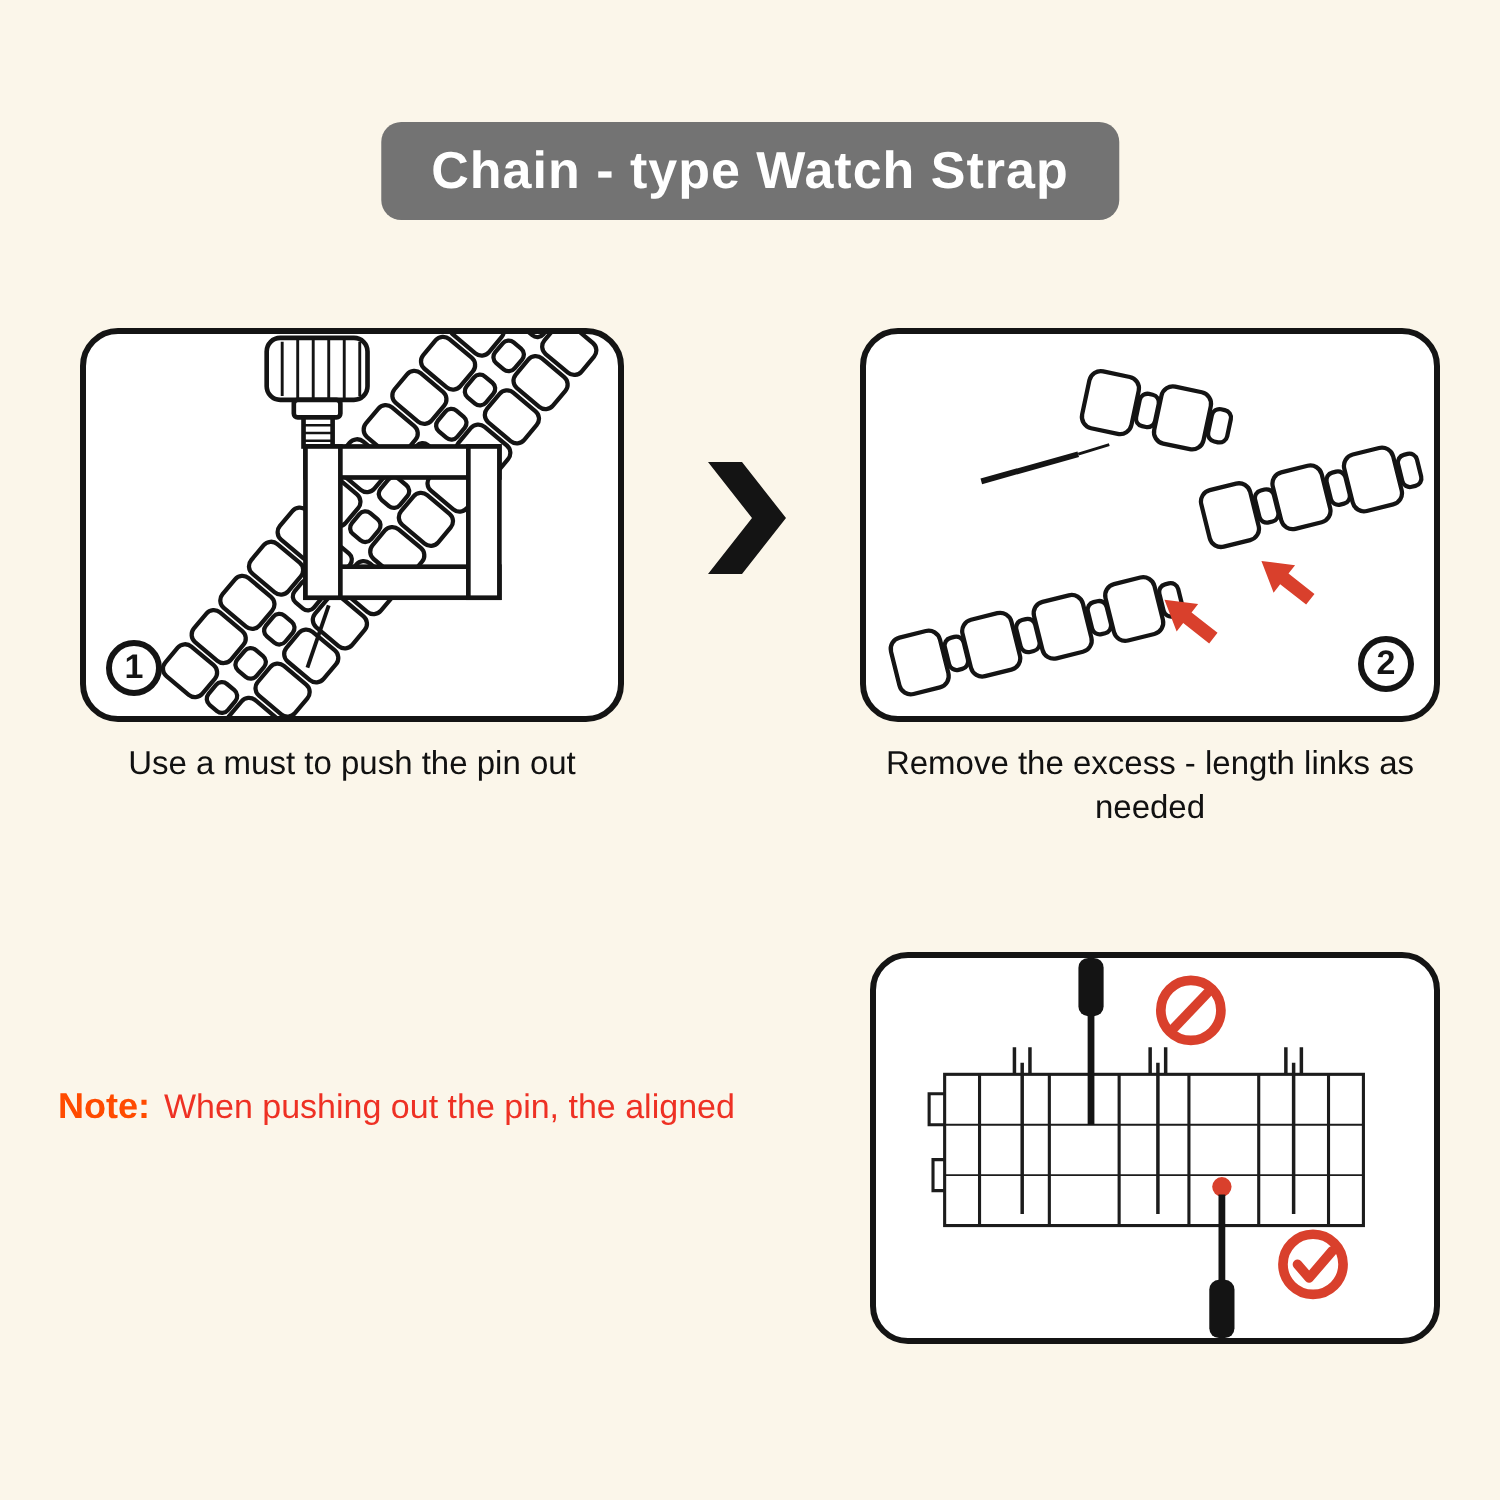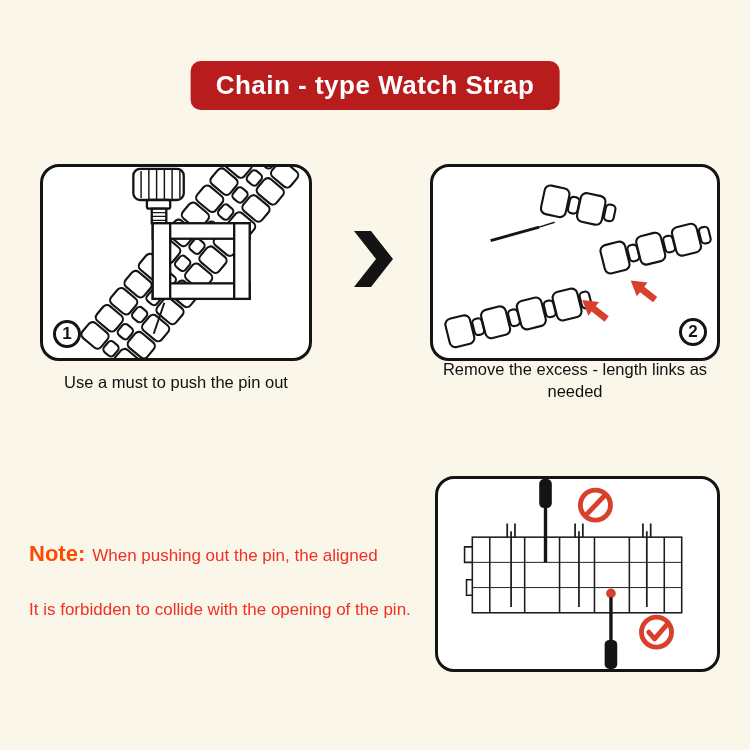--- a/index.html
+++ b/index.html
@@ -5,21 +5,21 @@
   * { margin:0; padding:0; box-sizing:border-box; }
   html,body { width:750px; height:750px; }
   body {
     position:relative;
     background:#FBF6EA;
     font-family:"Liberation Sans", sans-serif;
     overflow:hidden;
   }
   .banner {
     position:absolute; top:61px; left:50%; transform:translateX(-50%);
-    background:#b91c1c; color:#FFFFFF;
+    background:#737373; color:#FFFFFF;
     font-size:26px; font-weight:bold; letter-spacing:0.5px;
     padding:9px 25px; border-radius:10px; white-space:nowrap;
   }
   .panel {
     position:absolute; background:#FFFFFF;
     border:3px solid #141414; border-radius:19px;
     overflow:hidden;
   }
   #panel1 { left:40px;  top:164px; width:272px; height:197px; }
   #panel2 { left:430px; top:164px; width:290px; height:197px; }
@@ -33,27 +33,27 @@
     font-size:17px; font-weight:bold; z-index:2;
   }
   #badge1 { left:10px;  bottom:10px; }
   #badge2 { right:10px; bottom:12px; }
   .chevron { position:absolute; left:351px; top:229px; }
   .caption {
     position:absolute; text-align:center;
     font-size:16.5px; line-height:1.35; color:#111111;
   }
   #caption1 { left:40px;  top:371px; width:272px; }
-  #caption2 { left:439px; top:358px; width:272px; }
+  #caption2 { left:439px; top:371px; width:272px; }
   .note {
     position:absolute; left:29px; top:540px; width:430px;
     font-size:17px; line-height:27px; color:#EE3124;
   }
   .note-label {
-    font-weight:bold; font-size:22px; color:#FF4B00; margin-right:7px;
+    font-weight:bold; font-size:18px; color:#FF4B00; margin-right:7px;
   }
 </style>
 </head>
 <body>
 
 <div>
 
   <div class="banner">Chain - type Watch Strap</div>
 
   <div class="panel" id="panel1">
@@ -137,21 +137,20 @@
     </svg>
     <div class="step-badge" id="badge2">2</div>
   </div>
 
   <div class="caption" id="caption1">Use a must to push the pin out</div>
   <div class="caption" id="caption2">Remove the excess - length links as needed</div>
 
   <div class="note">
     <span class="note-label">Note:</span><span>When pushing out the pin, the aligned</span><br>
     <br>
-    <span>It is forbidden to collide with the opening of the pin.</span>
   </div>
 
   <div class="panel" id="panel3">
     <svg class="illus" viewBox="0 0 285 196">
       <g stroke="#1c1c1c" fill="none" stroke-width="1.6">
         <rect x="34" y="60" width="216" height="78"></rect>
         <path d="M34,70 h-8 v16 h8 M34,104 h-6 v16 h6"></path>
         <path d="M52,60 v78 M88,60 v78 M124,60 v78 M160,60 v78 M196,60 v78 M232,60 v78"></path>
         <path d="M34,86 h216 M34,112 h216" stroke-width="1"></path>
         <g stroke-width="1.8">

